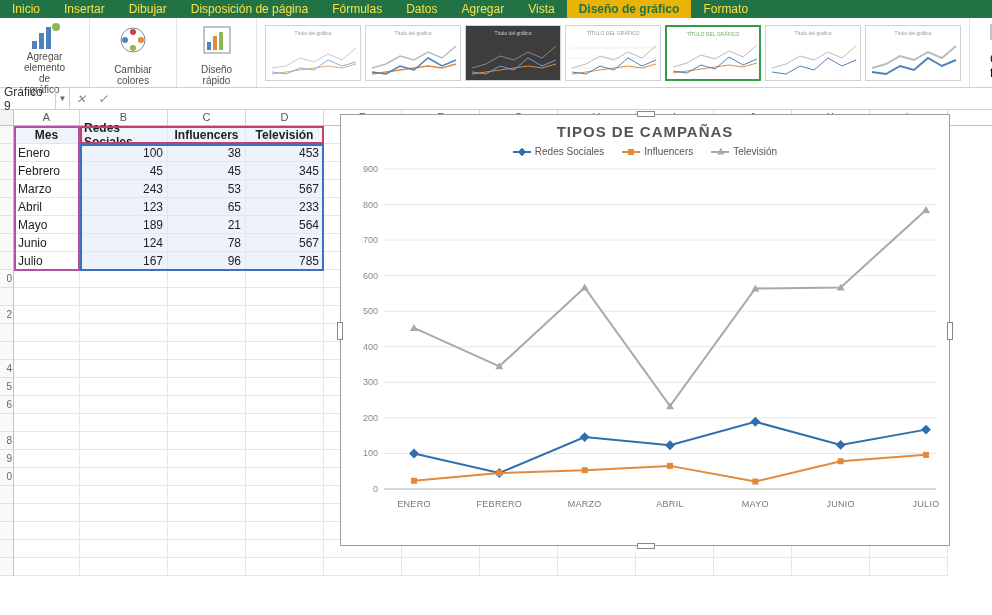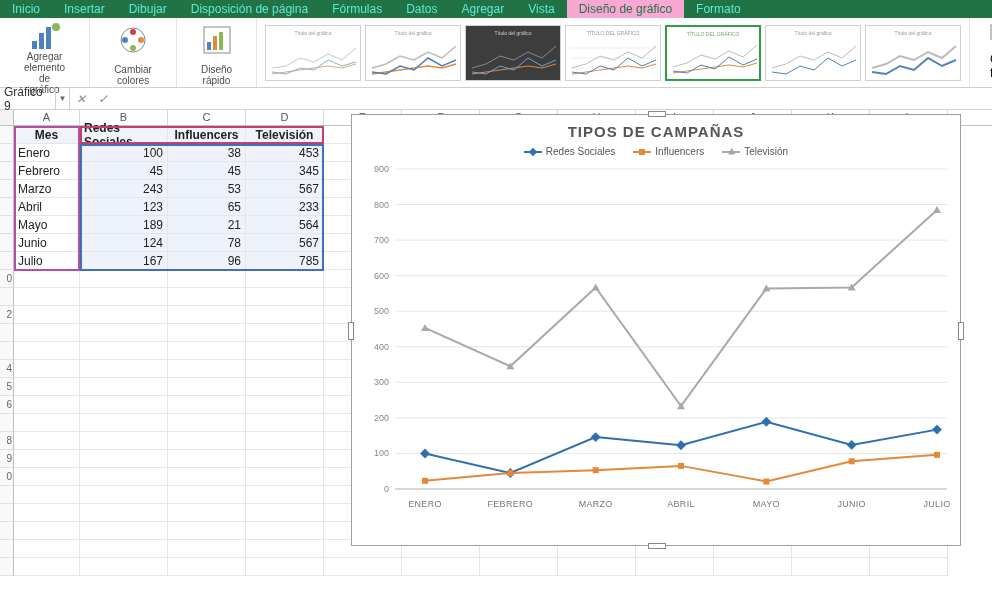--- a/index.html
+++ b/index.html
@@ -1,21 +1,21 @@
 <!DOCTYPE html>
 <html><head>
 <meta charset="utf-8">
 <style>
   * { box-sizing: border-box; margin: 0; padding: 0; }
   body { font-family: "Segoe UI", Arial, sans-serif; font-size: 12px; background: #fff; width: 992px; overflow: hidden; }
 
   
   .tabs { display: flex; background: #217346; height: 18px; }
-  .tab { padding: 2px 12px 0; color: #5eead4; font-size: 12px; cursor: pointer; }
-  .tab.active { background: #f9a8d4; color: #217346; font-weight: 400; }
+  .tab { padding: 2px 12px 0; color: #fde047; font-size: 12px; cursor: pointer; }
+  .tab.active { background: #eab308; color: #217346; font-weight: 700; }
 
   
   .ribbon { display: flex; background: #fff; border-bottom: 1px solid #d0d0d0; height: 70px; }
   .ribbon-group { display: flex; flex-direction: column; align-items: center; justify-content: space-between; padding: 3px 24px 1px; border-right: 1px solid #e3e3e3; }
   .ribbon-group .iconbox { display:flex; align-items:center; justify-content:center; height:38px; }
   .ribbon-group .lbl { font-size: 10px; color: #4d4d4d; text-align: center; line-height: 11px; }
   .style-gallery { display:flex; gap:4px; padding:6px 8px; align-items:center; }
   .style-thumb { width:96px; height:56px; border:1px solid #d0d0d0; background:#fff; position:relative; cursor:pointer; padding:4px 2px 2px; }
   .style-thumb.sel { border:2px solid #2f9e44; }
   .style-thumb .th-title { font-size:5px; color:#999; text-align:center; display:block; }
@@ -591,21 +591,21 @@
         <div class="cell w-J"></div>
         <div class="cell w-K"></div>
         <div class="cell w-L"></div>
       </div>
     </div>
 
   <div class="data-outline" style="left:14px; top:16px; width:66px; height:145px; border-color:#b050a0;"></div>
   <div class="data-outline" style="left:80px; top:16px; width:244px; height:18px; border-color:#c04070;"></div>
   <div class="data-outline" style="left:80px; top:34px; width:244px; height:127px; border-color:#3f6fbf;"></div>
 
-  <div class="chart-sel" style="left:351px; top:4px; width:610px; height:432px;">
+  <div class="chart-sel" style="left:340px; top:4px; width:610px; height:432px;">
     <div class="sel-handle hv" style="left:-4px; top:207px;"></div>
     <div class="sel-handle hv" style="right:-4px; top:207px;"></div>
     <div class="sel-handle hh" style="top:-4px; left:296px;"></div>
     <div class="sel-handle hh" style="bottom:-4px; left:296px;"></div>
 
     <div class="chart-title">TIPOS DE CAMPAÑAS</div>
     <div class="legend">
       <div class="legend-item">
           <span class="lg-mark lg-blue"></span>
           <span>Redes Sociales</span>

